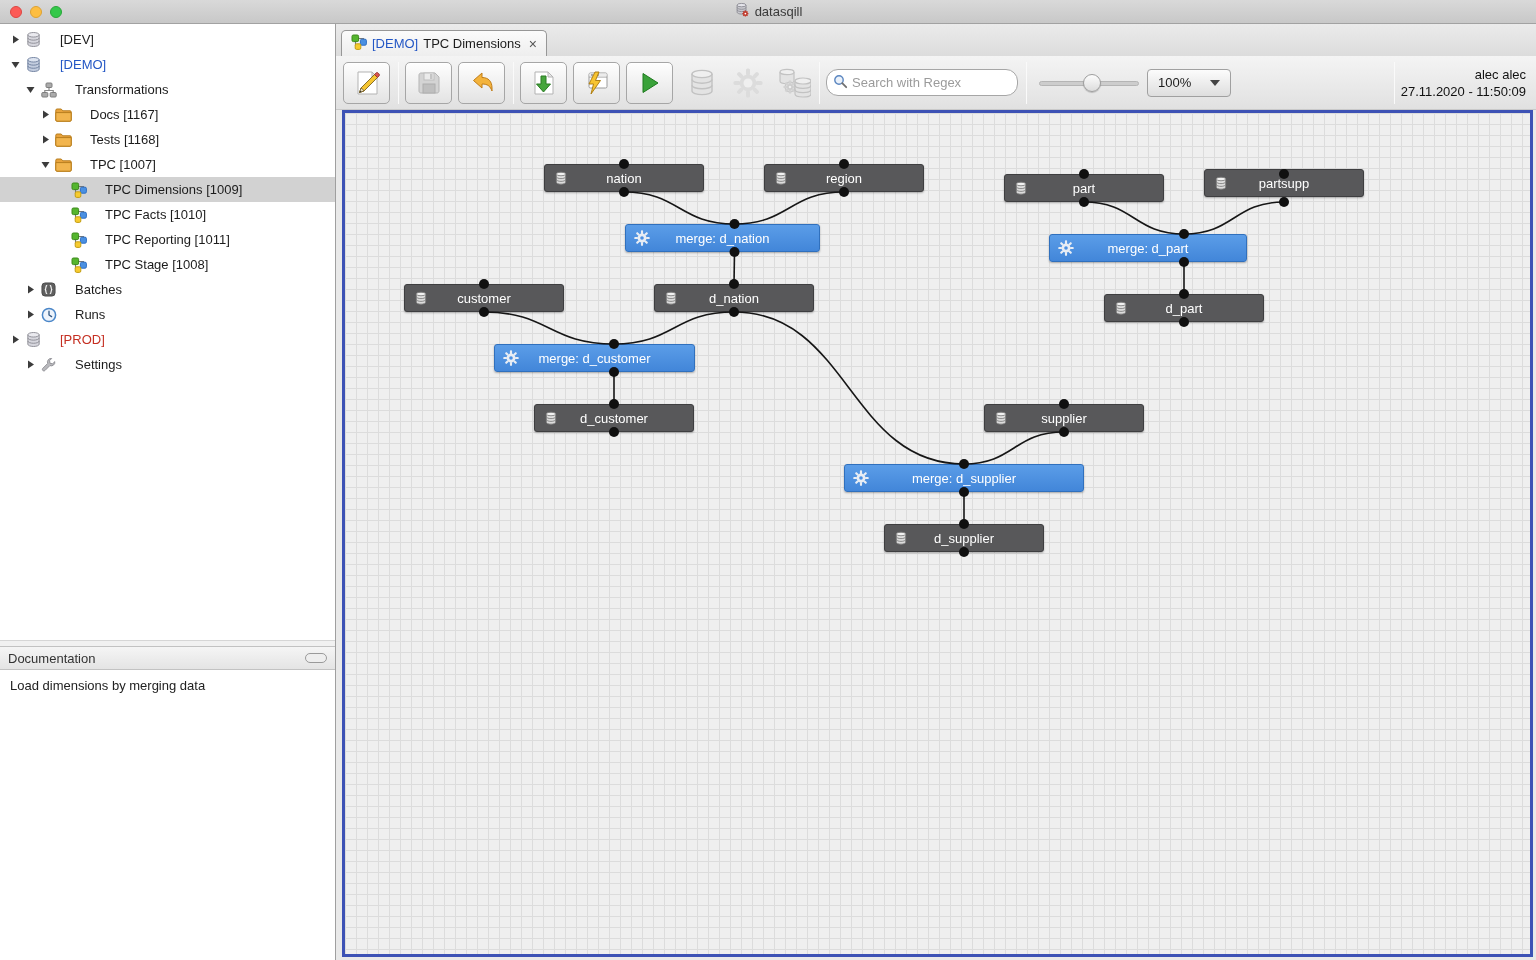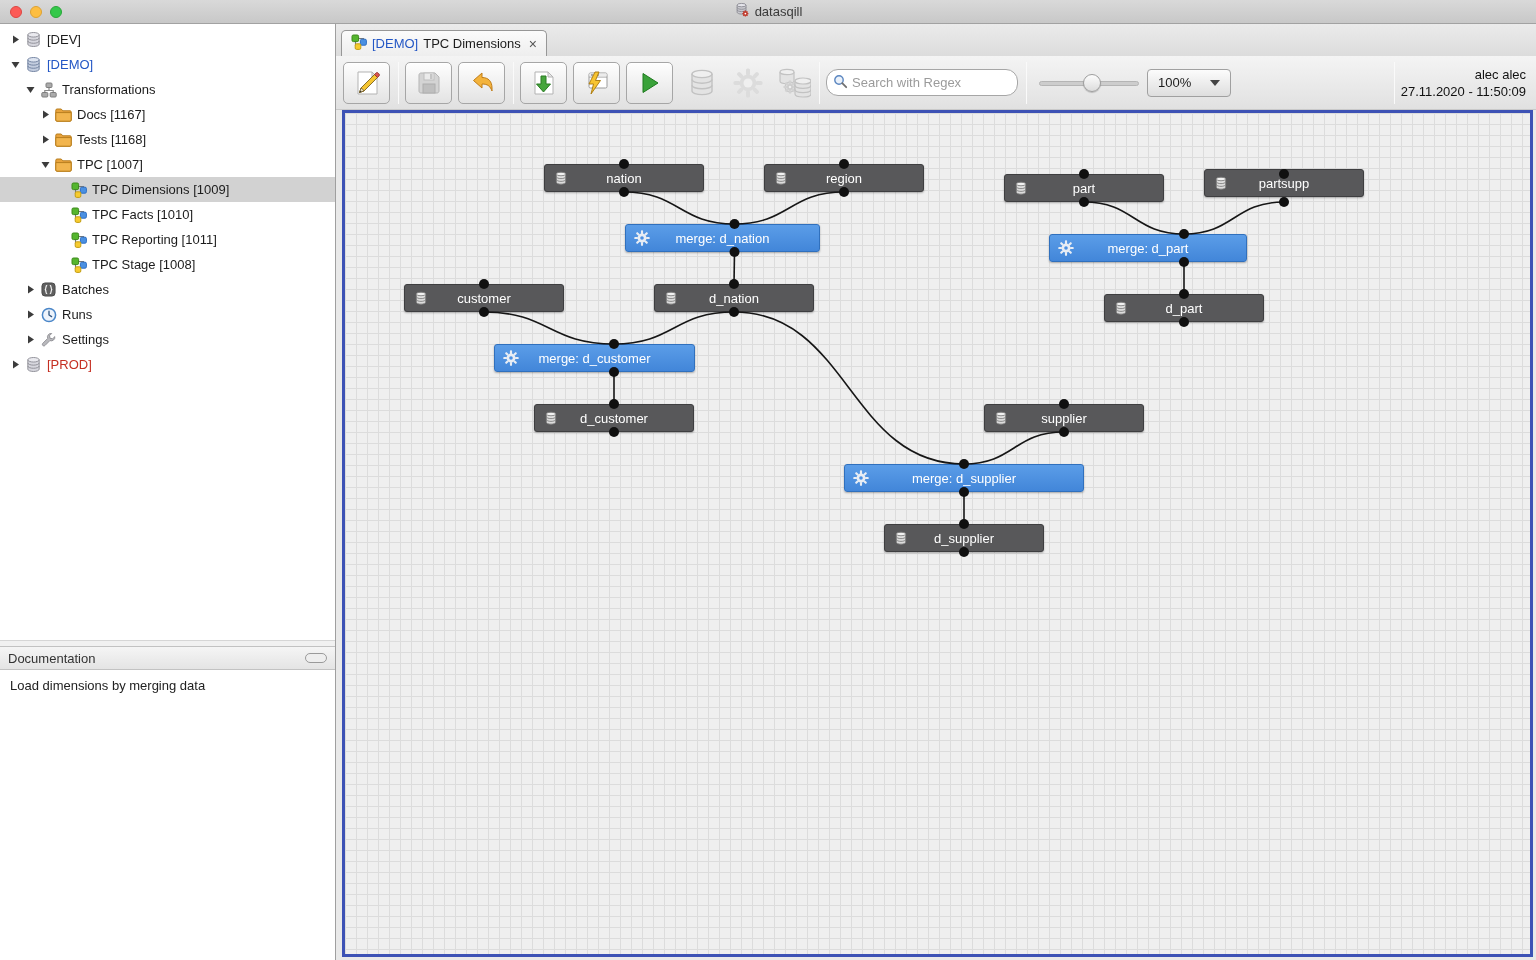--- a/index.html
+++ b/index.html
@@ -18,21 +18,21 @@
 
   .content { flex:1; display:flex; min-height:0; }
 
   
   .sidebar { width:336px; flex:0 0 336px; background:#fff; border-right:1px solid #9f9f9f; display:flex; flex-direction:column; }
   .tree { flex:1; padding-top:3px; overflow:hidden; }
   .tree-row { height:25px; display:flex; align-items:center; white-space:nowrap; cursor:default; }
   .tree-row.selected { background:#d2d2d2; }
   .tree-arrow { width:15px; flex:0 0 15px; display:flex; align-items:center; justify-content:center; }
   .tree-icon { width:21px; flex:0 0 21px; display:flex; align-items:center; justify-content:center; }
-  .tree-label { margin-left:3px; }
+  .tree-label { margin-left:16px; }
   .doc-splitter { height:6px; flex:0 0 6px; background:#f1f1f1; border-top:1px solid #d6d6d6; }
   .doc-header { height:24px; flex:0 0 24px; background:linear-gradient(#f5f5f5,#e4e4e4); border-top:1px solid #c2c2c2; border-bottom:1px solid #c2c2c2; display:flex; align-items:center; padding:0 8px; color:#333; }
   .doc-pill { margin-left:auto; width:22px; height:10px; border:1px solid #9a9a9a; border-radius:5px; background:#eee; }
   .doc-body { height:290px; flex:0 0 290px; background:#fff; padding:8px 10px; color:#222; }
 
   
   .main { flex:1; display:flex; flex-direction:column; background:#e9e9e9; min-width:0; }
   .tabbar { height:32px; flex:0 0 32px; background:linear-gradient(#ebebeb,#dcdcdc); display:flex; align-items:flex-end; padding-left:5px; }
   .tab { height:26px; display:flex; align-items:center; gap:5px; padding:0 9px; border:1px solid #979797; border-bottom:none; border-radius:5px 5px 0 0; background:linear-gradient(#fbfbfb,#eeeeee); }
   .tab-project { color:#2457c5; }
@@ -248,47 +248,47 @@
               </svg>
             </span>
             <span class="tree-icon">
               <svg width="16" height="16" viewBox="0 0 16 16">
                 <circle cx="8" cy="8" r="6.6" fill="#eef4fc" stroke="#4a86c8" stroke-width="1.5"></circle>
                 <path d="M8 4.2V8l2.6 1.6" fill="none" stroke="#2f5580" stroke-width="1.3" stroke-linecap="round"></path>
               </svg>
             </span>
             <span class="tree-label">Runs</span>
           </div>
-          <div class="tree-row" style="padding-left: 23px;">
-            <span class="tree-arrow">
-              <svg width="11" height="11" viewBox="0 0 11 11">
-                <path d="M3 1.5l6 4-6 4z" fill="#3c3c3c"></path>
-              </svg>
-            </span>
-            <span class="tree-icon">
-              <svg width="16" height="16" viewBox="0 0 16 16">
-                <path d="M13.8 4.6a3.6 3.6 0 0 1-4.9 4L4 13.5c-.6.6-1.6.6-2.2 0s-.6-1.6 0-2.2L6.7 6.4a3.6 3.6 0 0 1 4-4.9L8.6 3.6l.4 2.7 2.7.4z" fill="#b9b9bd" stroke="#84848a" stroke-width=".8"></path>
-              </svg>
-            </span>
-            <span class="tree-label">Settings</span>
-          </div>
           <div class="tree-row" style="padding-left: 8px;">
             <span class="tree-arrow">
               <svg width="11" height="11" viewBox="0 0 11 11">
                 <path d="M3 1.5l6 4-6 4z" fill="#3c3c3c"></path>
               </svg>
             </span>
             <span class="tree-icon">
               <svg width="17" height="17" viewBox="0 0 18 18">
                 <path d="M3 4v10c0 1.3 2.7 2.4 6 2.4s6-1.1 6-2.4V4" fill="#d7d7de" stroke="#8d8d96"></path>
                 <path d="M3 7.3c0 1.3 2.7 2.4 6 2.4s6-1.1 6-2.4M3 10.6c0 1.3 2.7 2.4 6 2.4s6-1.1 6-2.4" fill="none" stroke="#8d8d96"></path>
                 <ellipse cx="9" cy="4" rx="6" ry="2.4" fill="#eaeaef" stroke="#8d8d96"></ellipse>
               </svg>
             </span>
             <span class="tree-label" style="color: rgb(197, 47, 34);">[PROD]</span>
+          </div>
+          <div class="tree-row" style="padding-left: 23px;">
+            <span class="tree-arrow">
+              <svg width="11" height="11" viewBox="0 0 11 11">
+                <path d="M3 1.5l6 4-6 4z" fill="#3c3c3c"></path>
+              </svg>
+            </span>
+            <span class="tree-icon">
+              <svg width="16" height="16" viewBox="0 0 16 16">
+                <path d="M13.8 4.6a3.6 3.6 0 0 1-4.9 4L4 13.5c-.6.6-1.6.6-2.2 0s-.6-1.6 0-2.2L6.7 6.4a3.6 3.6 0 0 1 4-4.9L8.6 3.6l.4 2.7 2.7.4z" fill="#b9b9bd" stroke="#84848a" stroke-width=".8"></path>
+              </svg>
+            </span>
+            <span class="tree-label">Settings</span>
           </div>
         </div>
       <div class="doc-splitter"></div>
       <div class="doc-header">
         <span>Documentation</span>
         <span class="doc-pill"></span>
       </div>
       <div class="doc-body">
         <span>Load dimensions by merging data</span>
       </div>

